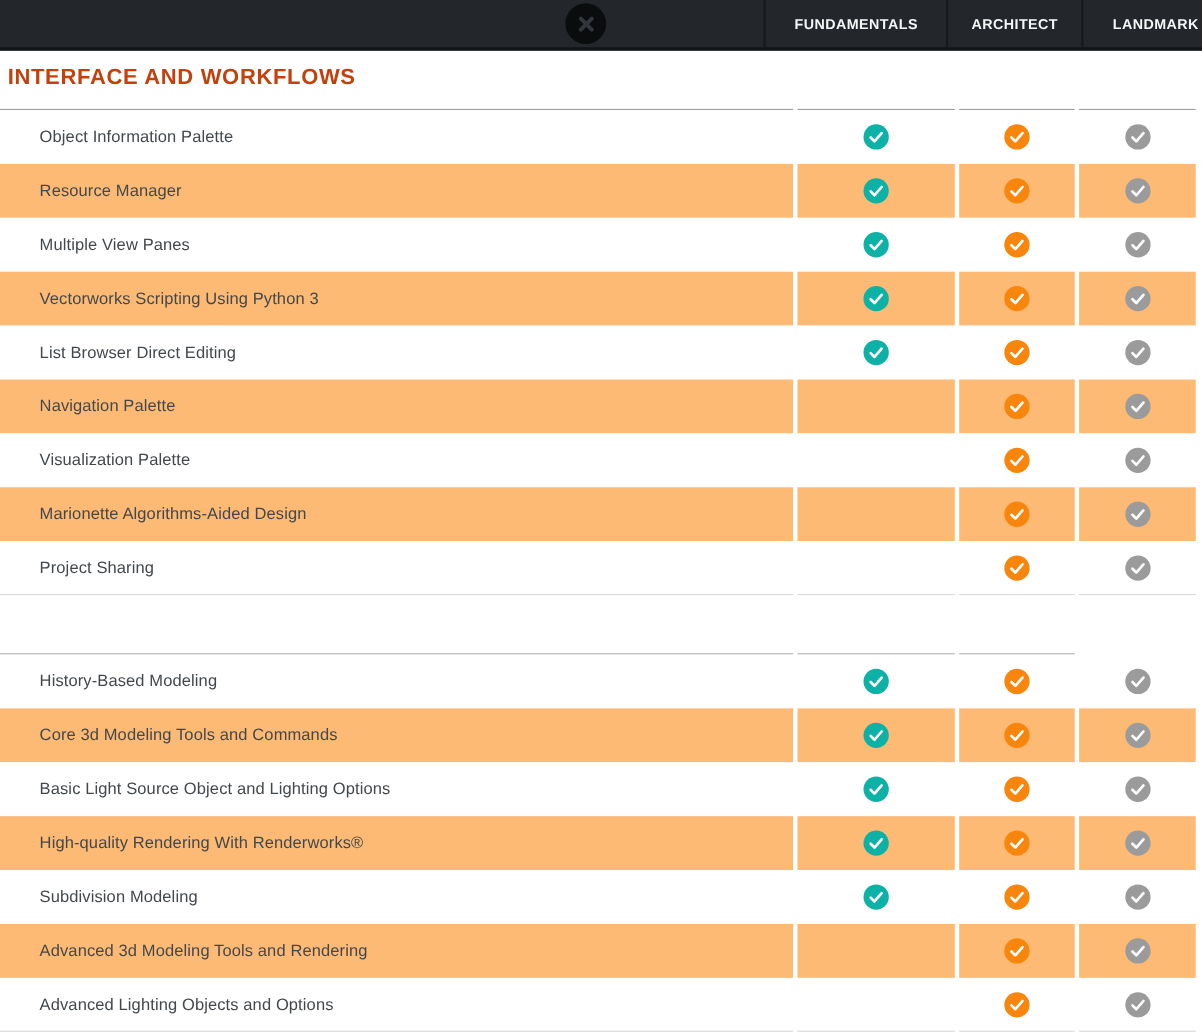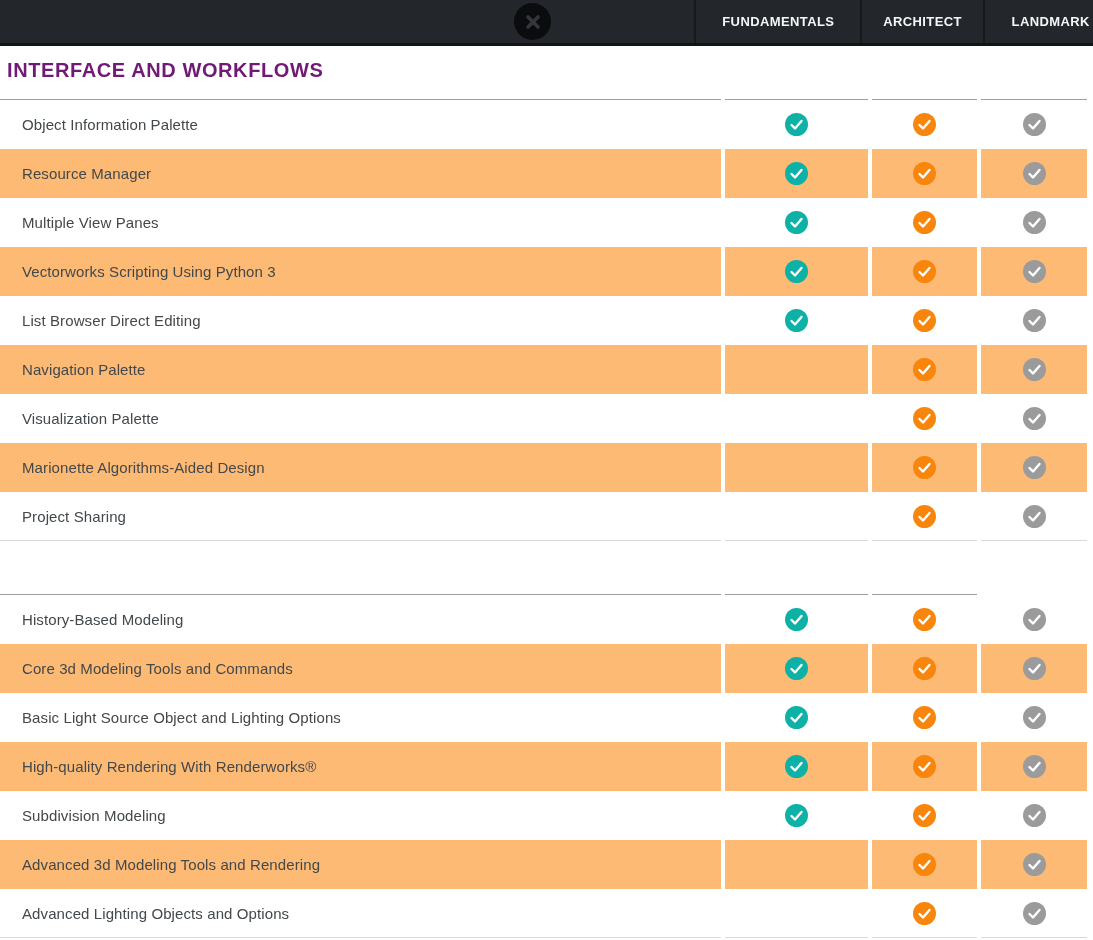--- a/index.html
+++ b/index.html
@@ -67,32 +67,32 @@
   }
   .title-cell {
     display: flex;
     align-items: center;
     padding-left: 7px;
     padding-bottom: 4px;
   }
   .section-title {
     font-size: 20px;
     font-weight: bold;
-    color: #701a75;
+    color: #c2410c;
     letter-spacing: 0.6px;
   }
 
   
   .feature-row .cell { height: 49px; background: #ffffff; }
   .feature-row.alt .cell { background: #fdba74; }
   .feature-row:last-child .cell { border-bottom: 1px solid #d9d9d9; }
   .feature-cell {
     display: flex;
     align-items: center;
-    padding-left: 22px;
+    padding-left: 36px;
     font-size: 15px;
     color: #43484c;
     letter-spacing: 0.1px;
   }
   .check-cell {
     display: flex;
     align-items: center;
     justify-content: center;
   }
   .check {

